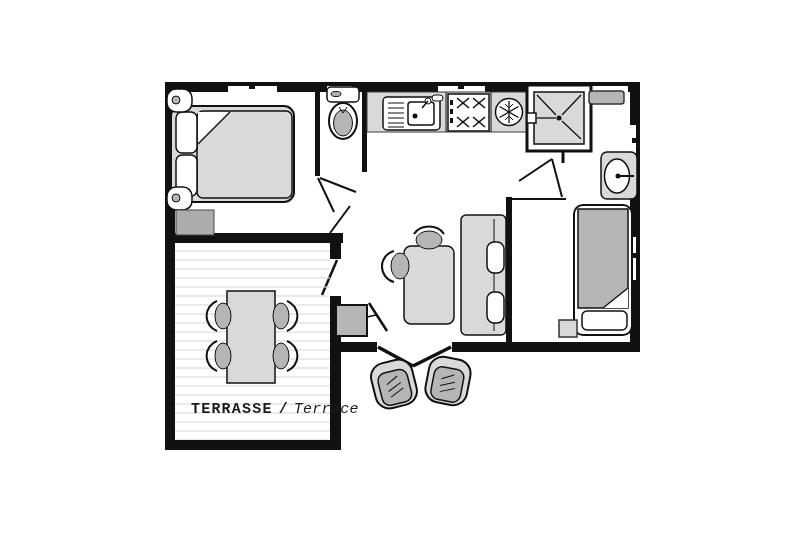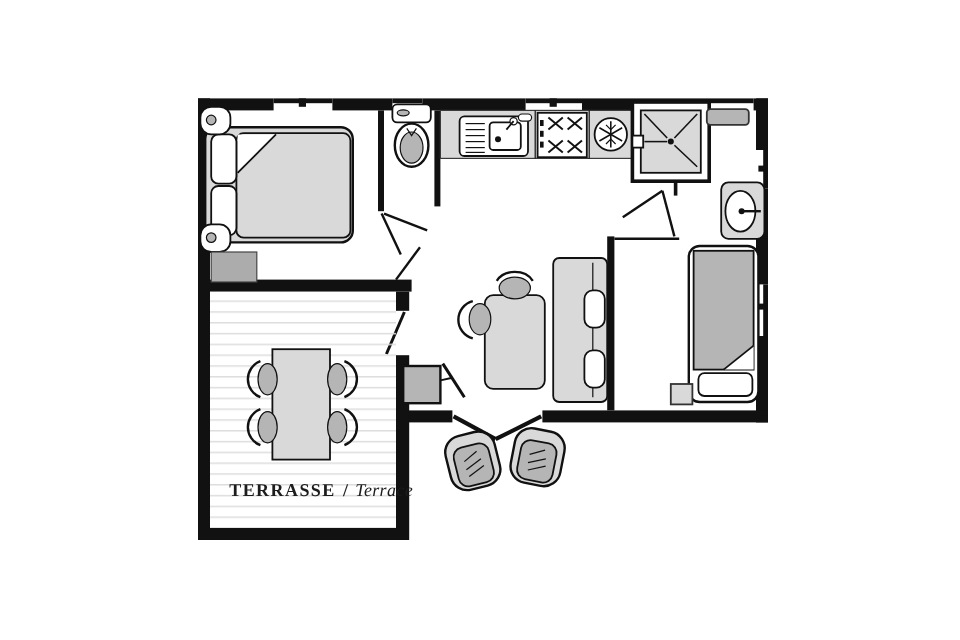--- a/index.html
+++ b/index.html
@@ -1,17 +1,17 @@
 <!DOCTYPE html>
 <html style="--wall: #111111; --flight: #d9d9d9; --fmid: #b5b5b5; --deck: #dcdcdc; --text: #1c1c1c; --bg: #ffffff;"><head>
 <meta charset="utf-8">
 <style>
   html,body{margin:0;padding:0;background:#fff;}
   .stage{width:800px;height:533px;position:relative;background:var(--bg,#fff);
-         font-family:Liberation Serif, serif;overflow:hidden;}
+         font-family:Liberation Mono, monospace;overflow:hidden;}
   svg{display:block;}
   .wall{fill:var(--wall,#111);}
   .ln{stroke:var(--wall,#111);fill:none;}
   .ol{stroke:var(--wall,#111);}
   .sd{stroke:#3a3a3a;}
   .fl{fill:var(--flight,#d9d9d9);}
   .fm{fill:var(--fmid,#b5b5b5);}
   .fw{fill:#fff;}
   .w1{stroke-width:1;} .w13{stroke-width:1.3;} .w15{stroke-width:1.5;}
   .w2{stroke-width:2;} .w25{stroke-width:2.5;} .w3{stroke-width:3;} .w35{stroke-width:3.5;}

